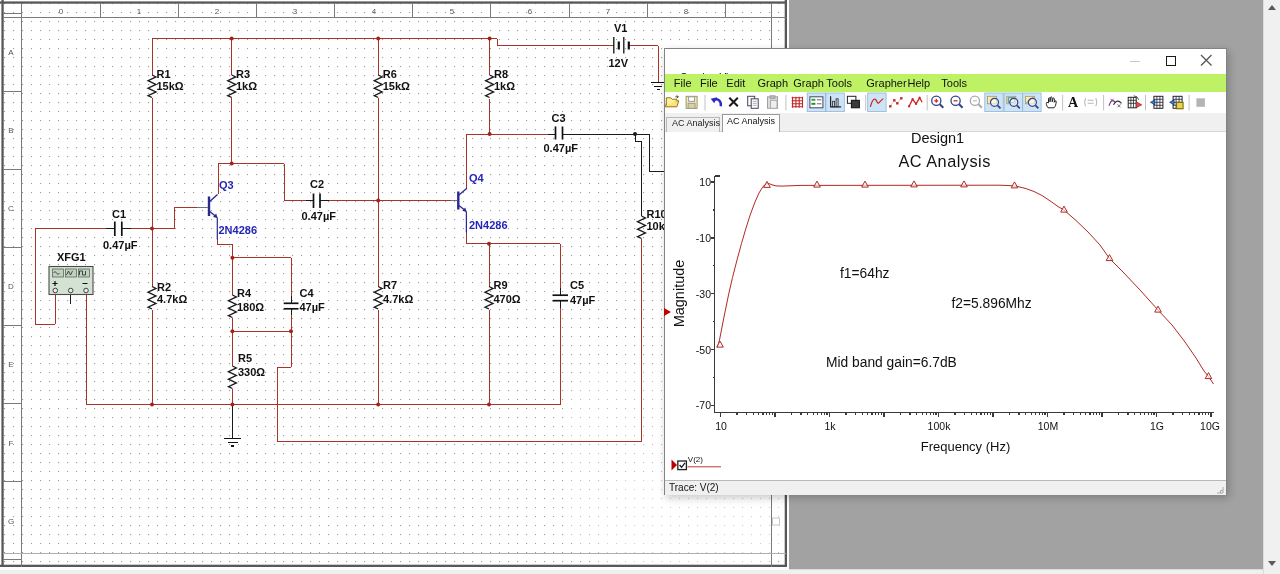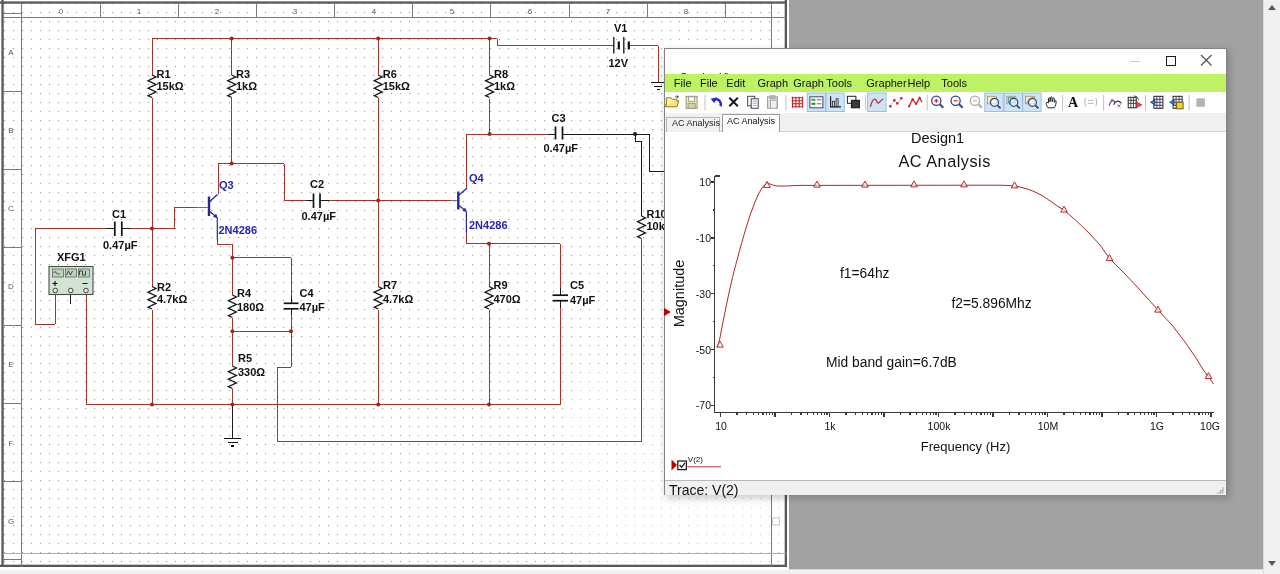--- a/index.html
+++ b/index.html
@@ -10,21 +10,21 @@
   #vsb{position:absolute;left:1263px;top:0;width:17px;height:574px;background:#f0f0f0;border-left:1px solid #dcdcdc;}
   #win{position:absolute;left:664px;top:48px;width:563px;height:447px;background:#ffffff;
        border:1px solid #838383;box-sizing:border-box;box-shadow:2px 3px 8px rgba(0,0,0,0.22);}
   #ttl{position:absolute;left:0;top:0;width:100%;height:25px;background:#ffffff;}
   #ttl span{position:absolute;left:15px;top:7px;font-size:10px;color:#000;margin-top:16px;}
   #menu{position:absolute;left:0;top:25px;width:100%;height:18px;background:#bef264;font-size:11px;color:#111;}
   #menu i{position:absolute;top:3px;font-style:normal;}
   #tabs{position:absolute;left:0;top:64px;width:100%;height:19px;background:#f0f0f0;}
   #chart{position:absolute;left:0;top:83px;width:561px;height:348px;background:#fff;}
   #stat{position:absolute;left:0;top:431px;width:561px;height:14px;background:#f0f0f0;border-top:1px solid #b9b9b9;
-        font-size:14px;color:#111;}
+        font-size:10px;color:#111;}
   #probe{position:absolute;left:663.5px;top:307.5px;width:0;height:0;border-left:7.5px solid #c00000;
          border-top:4.5px solid transparent;border-bottom:4.5px solid transparent;z-index:30;}
 </style>
 </head>
 <body>
 <div id="root">
 <svg id="sheet" style="position:absolute;left:0;top:0;z-index:1" width="789" height="570">
 <defs>
         <pattern id="dt" width="9" height="9" patternUnits="userSpaceOnUse">
           <rect x="4" y="3" width="1.1" height="1.1" fill="#9c9c9c"></rect>

